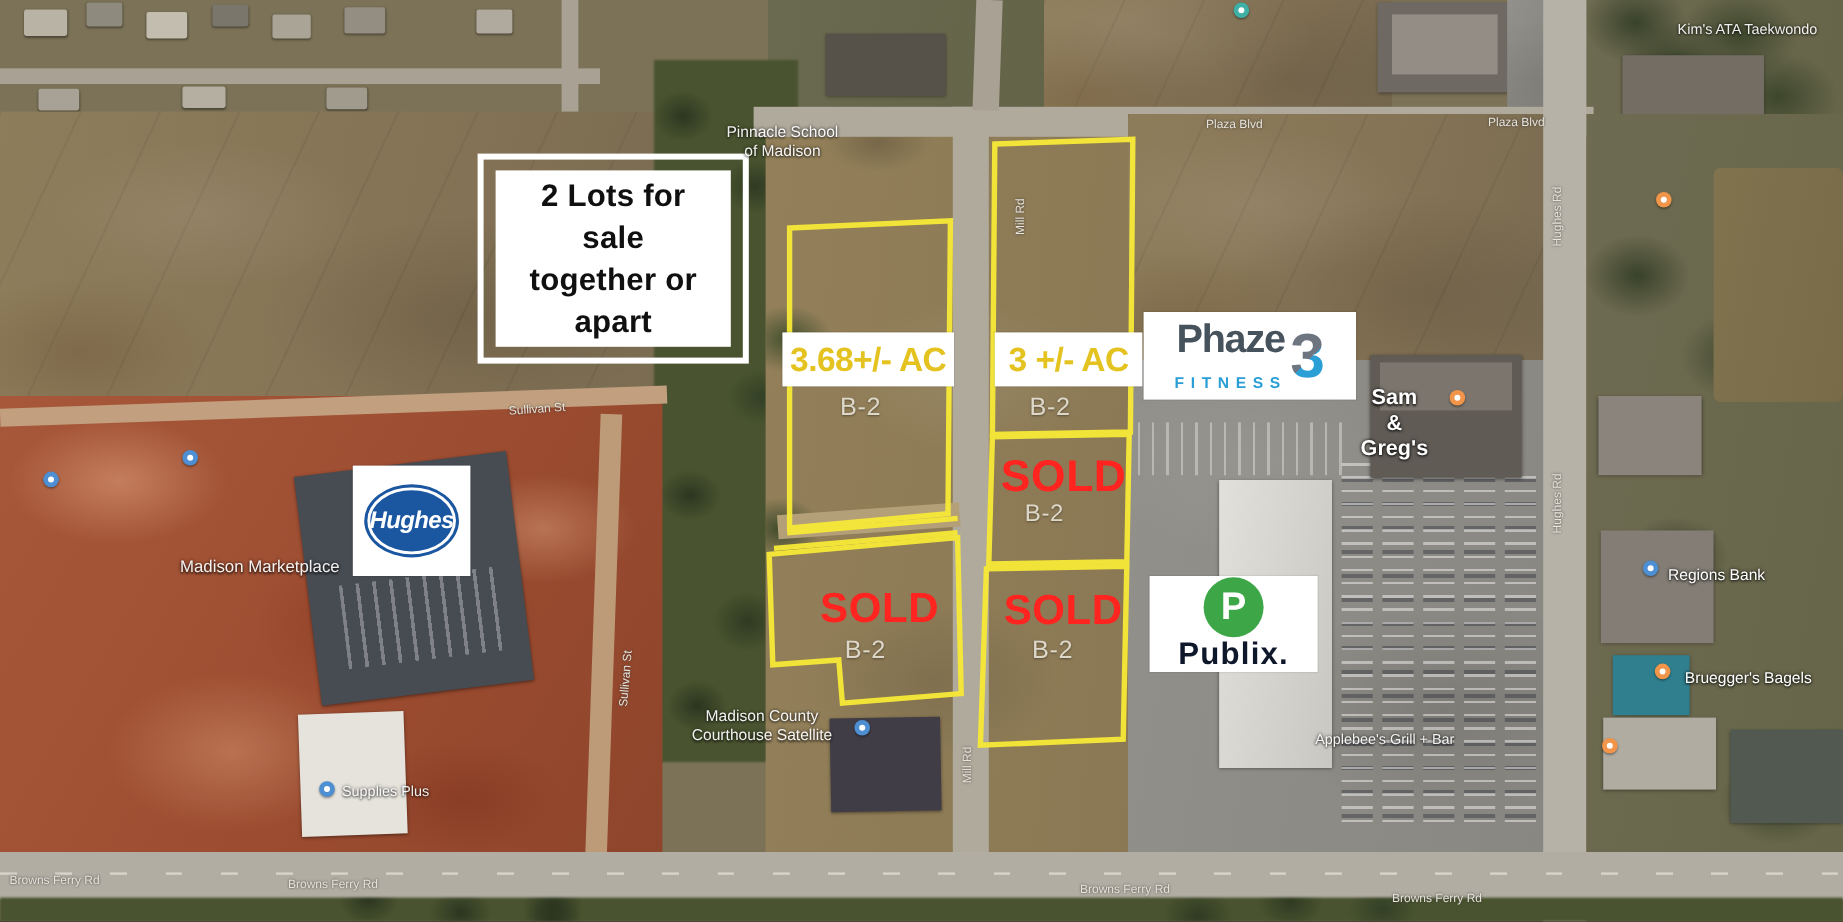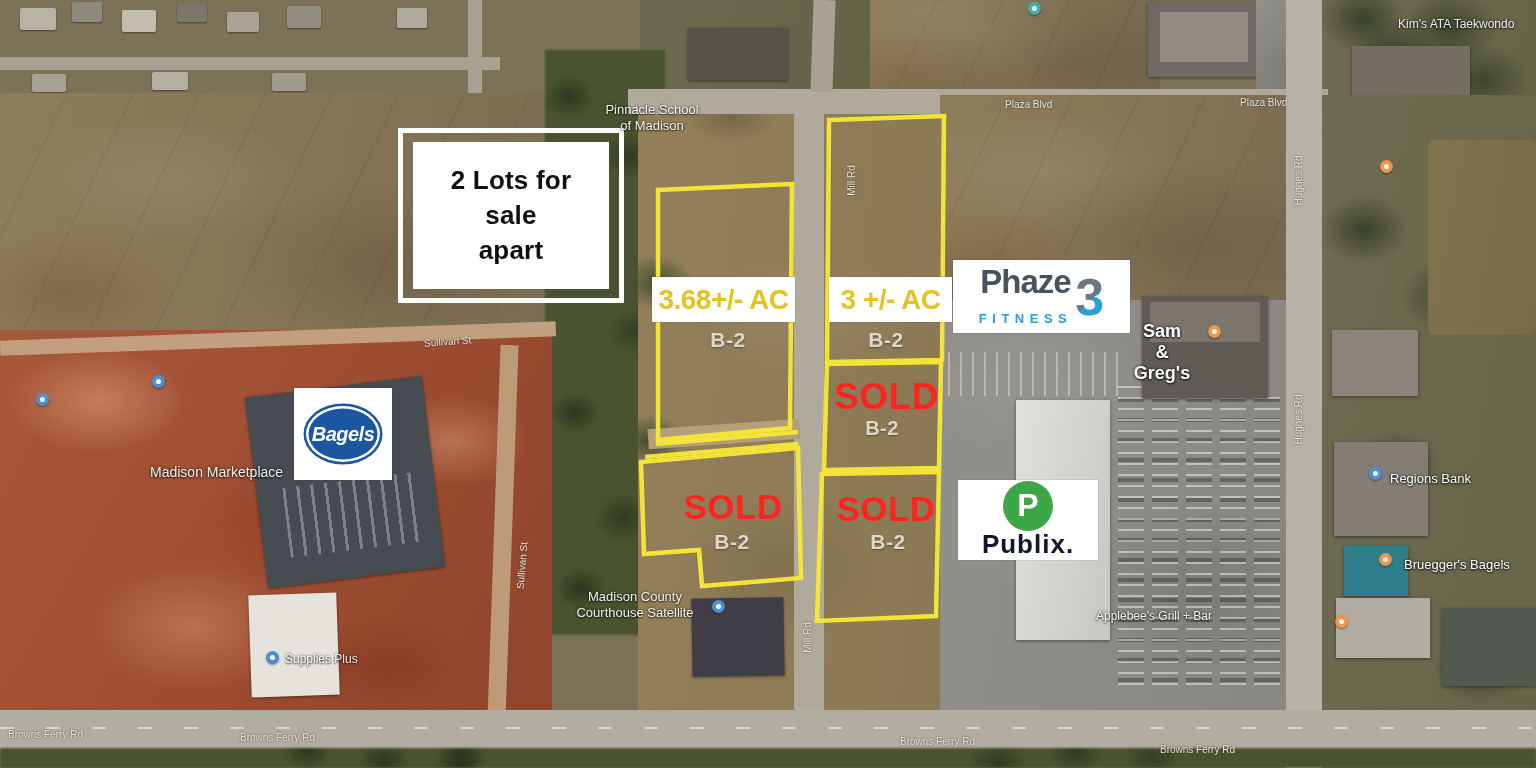--- a/index.html
+++ b/index.html
@@ -61,21 +61,21 @@
   .brown-patch{background:linear-gradient(100deg,#82734f,#796a48);border-radius:6px;}
   .bldg{box-shadow:0 1px 3px rgba(0,0,0,.45);}
   
   .whitebox{background:#fff;box-shadow:0 0 0 1px rgba(0,0,0,.06);}
   .sale-outer{border:5px solid #fff;background:transparent;padding-left:12px;}
   .sale-inner{position:absolute;left:10px;right:10px;top:9px;bottom:9px;background:#fff;
     display:flex;flex-direction:column;justify-content:center;text-align:center;
     font-weight:700;font-size:26px;line-height:35px;color:#101010;letter-spacing:.2px;}
   .acre{display:flex;align-items:center;justify-content:center;
     font-weight:800;font-size:28px;color:#e4c321;letter-spacing:-.5px;}
-  .b2{font-weight:700;font-size:21px;color:rgba(228,222,209,.95);text-align:center;
+  .b2{font-weight:400;font-size:21px;color:rgba(228,222,209,.95);
     text-shadow:0 1px 2px rgba(0,0,0,.4);letter-spacing:.5px;}
   .sold{font-weight:800;font-size:35px;color:#ff2420;text-align:center;letter-spacing:.5px;}
   .maplabel{color:#fff;text-shadow:0 0 3px rgba(0,0,0,.85),0 1px 2px rgba(0,0,0,.7);
     white-space:nowrap;font-weight:600;}
   .roadlabel{color:#e8e4da;font-size:10px;white-space:nowrap;
     text-shadow:0 0 2px rgba(50,50,50,.95);}
   .pinb,.pino,.pint{width:13px;height:13px;border-radius:50%;box-shadow:0 1px 2px rgba(0,0,0,.45);}
   .pinb{background:#4e8fd4;}  .pino{background:#f0954a;}  .pint{background:#3fb0a5;}
   .pinb::after,.pino::after,.pint::after{content:"";position:absolute;left:4px;top:4px;width:5px;height:5px;border-radius:50%;background:#fff;}
   
@@ -181,20 +181,21 @@
       <polygon points="829,120 944,116 942,360 827,362"></polygon>
       <polygon points="827,364 941,362 939,468 824,470"></polygon>
       <polygon points="822,474 939,472 936,616 817,621"></polygon>
     </g>
   </svg>
 
   <div class="abs sale-outer" style="left:398px;top:128px;width:204px;height:165px;">
     <div class="sale-inner">
       <span>2 Lots for</span>
       <span>sale</span>
+      <span>together or</span>
       <span>apart</span>
     </div>
   </div>
 
   <div class="abs whitebox acre" style="left:652px;top:277px;width:143px;height:45px;">3.68+/- AC</div>
   <div class="abs whitebox acre" style="left:829px;top:277px;width:123px;height:45px;">3 +/- AC</div>
 
   <div class="abs b2" style="left:700px;top:328px;width:56px;">B-2</div>
   <div class="abs b2" style="left:858px;top:328px;width:56px;">B-2</div>
 
@@ -202,21 +203,21 @@
   <div class="abs b2" style="left:854px;top:417px;width:56px;font-size:20px;">B-2</div>
 
   <div class="abs sold" style="left:678px;top:487px;width:110px;">SOLD</div>
   <div class="abs b2" style="left:704px;top:530px;width:56px;">B-2</div>
 
   <div class="abs sold" style="left:834px;top:489px;width:104px;">SOLD</div>
   <div class="abs b2" style="left:860px;top:530px;width:56px;">B-2</div>
 
   <div class="abs whitebox" style="left:294px;top:388px;width:98px;height:92px;display:flex;align-items:center;justify-content:center;">
     <div class="kroger-oval">
-      <span>Bagels</span>
+      <span>Hughes</span>
     </div>
   </div>
 
   <div class="abs whitebox" style="left:953px;top:260px;width:177px;height:73px;">
     <div class="phaze-row">
       <div class="phaze-col">
         <span class="phaze-word">Phaze</span>
         <span class="phaze-sub">FITNESS</span>
       </div>
       <span class="phaze-digit">3</span>

